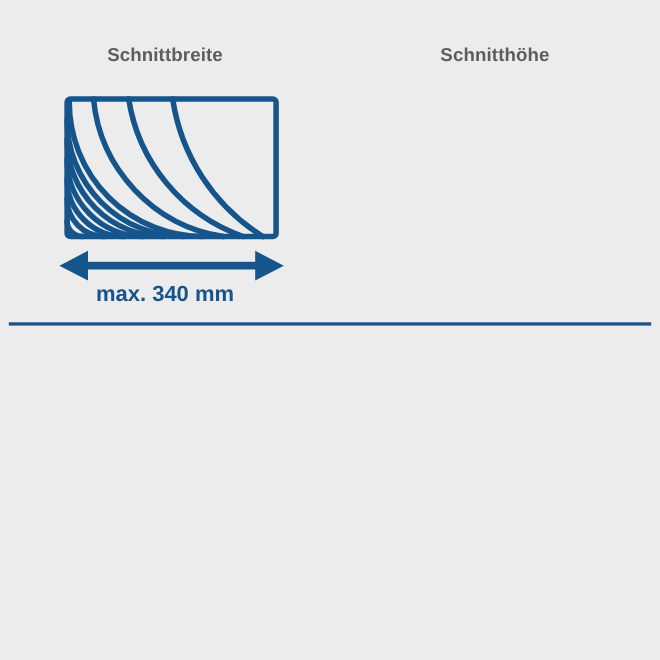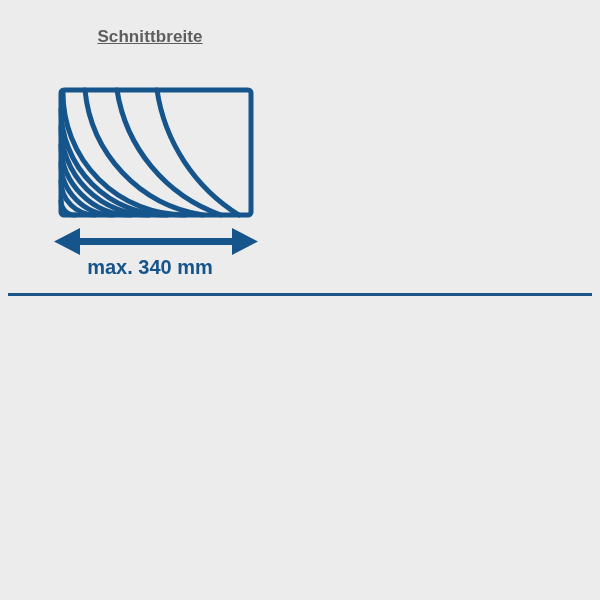--- a/index.html
+++ b/index.html
@@ -37,21 +37,21 @@
     position: absolute;
     left: 0;
     width: 300px;
     text-align: center;
     color: #5d5d5d;
     font-weight: bold;
     font-size: 17px;
     letter-spacing: 0.1px;
     line-height: 20px;
   }
-  .heading-top { top: 27px; text-decoration: underline; }
+  .heading-top { top: 40px; }
 
   
   .divider {
     position: absolute;
     left: 8px;
     top: 293px;
     width: 584px;
     height: 3px;
     background: #1c5488;
   }
@@ -100,20 +100,24 @@
       <g fill="#16548c">
         <rect x="32" y="163" width="168" height="7"></rect>
         <polygon points="14,166.5 40,153 40,180"></polygon>
         <polygon points="218,166.5 192,153 192,180"></polygon>
       </g>
 
       <text class="txt-dim" x="110" y="199" text-anchor="middle">max. 340 mm</text>
     </svg>
   </div>
 
+  <div class="panel panel-tr">
+    <div class="heading heading-top">Schnitthöhe</div>
+
+  </div>
 
   <div class="divider"></div>
 
   <div class="panel panel-bl">
     
 
     
   </div>
 
   <div class="panel panel-br">

